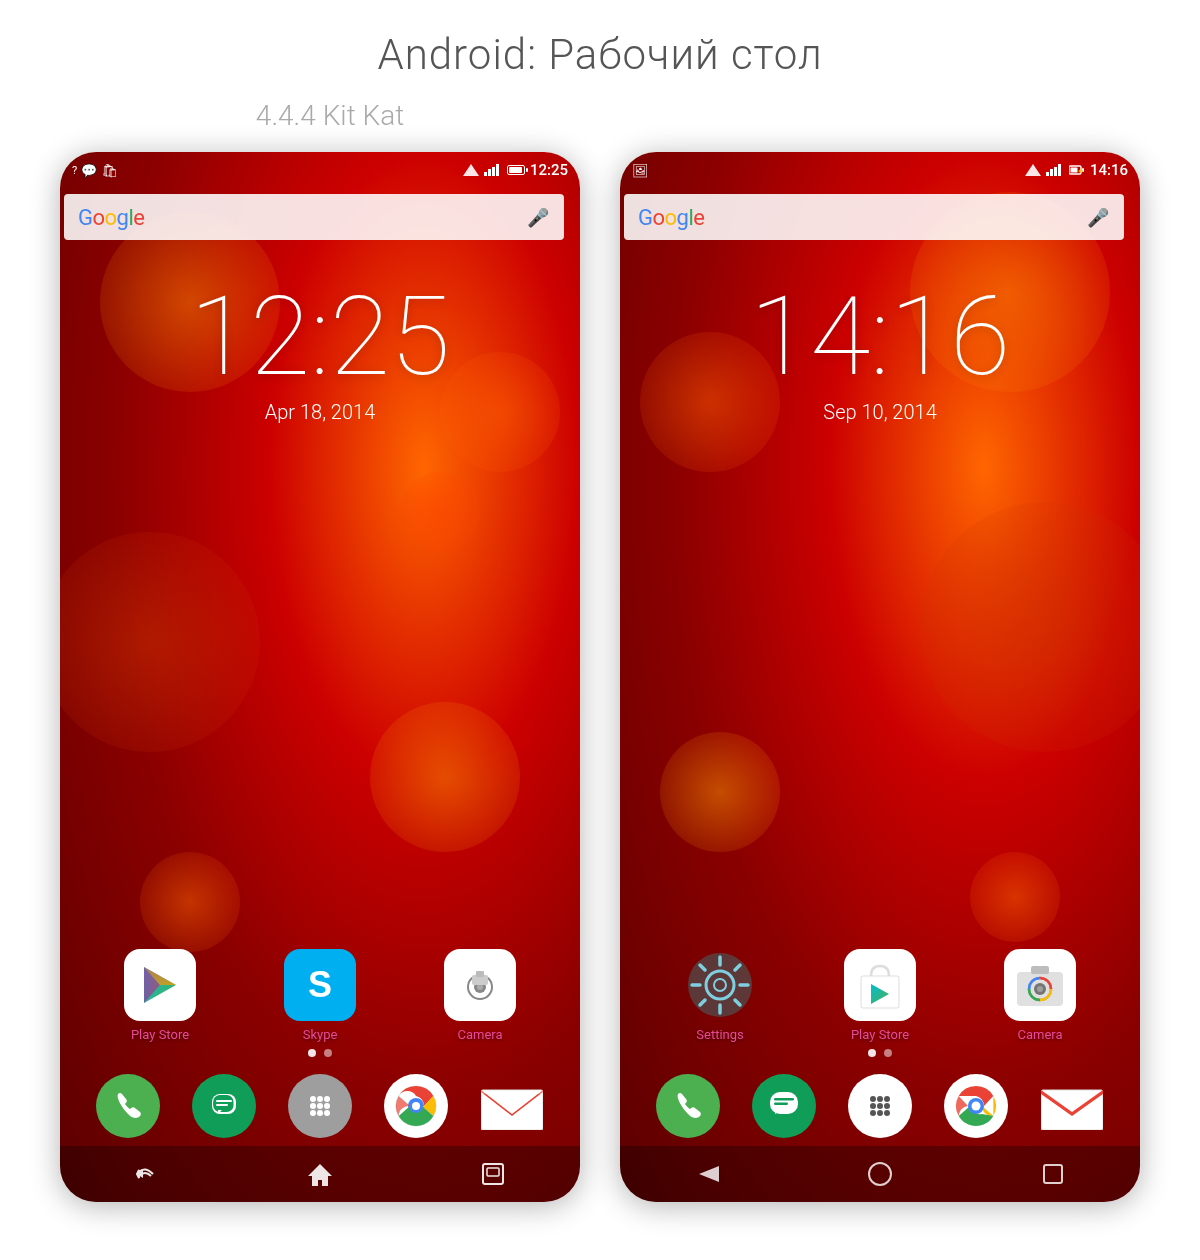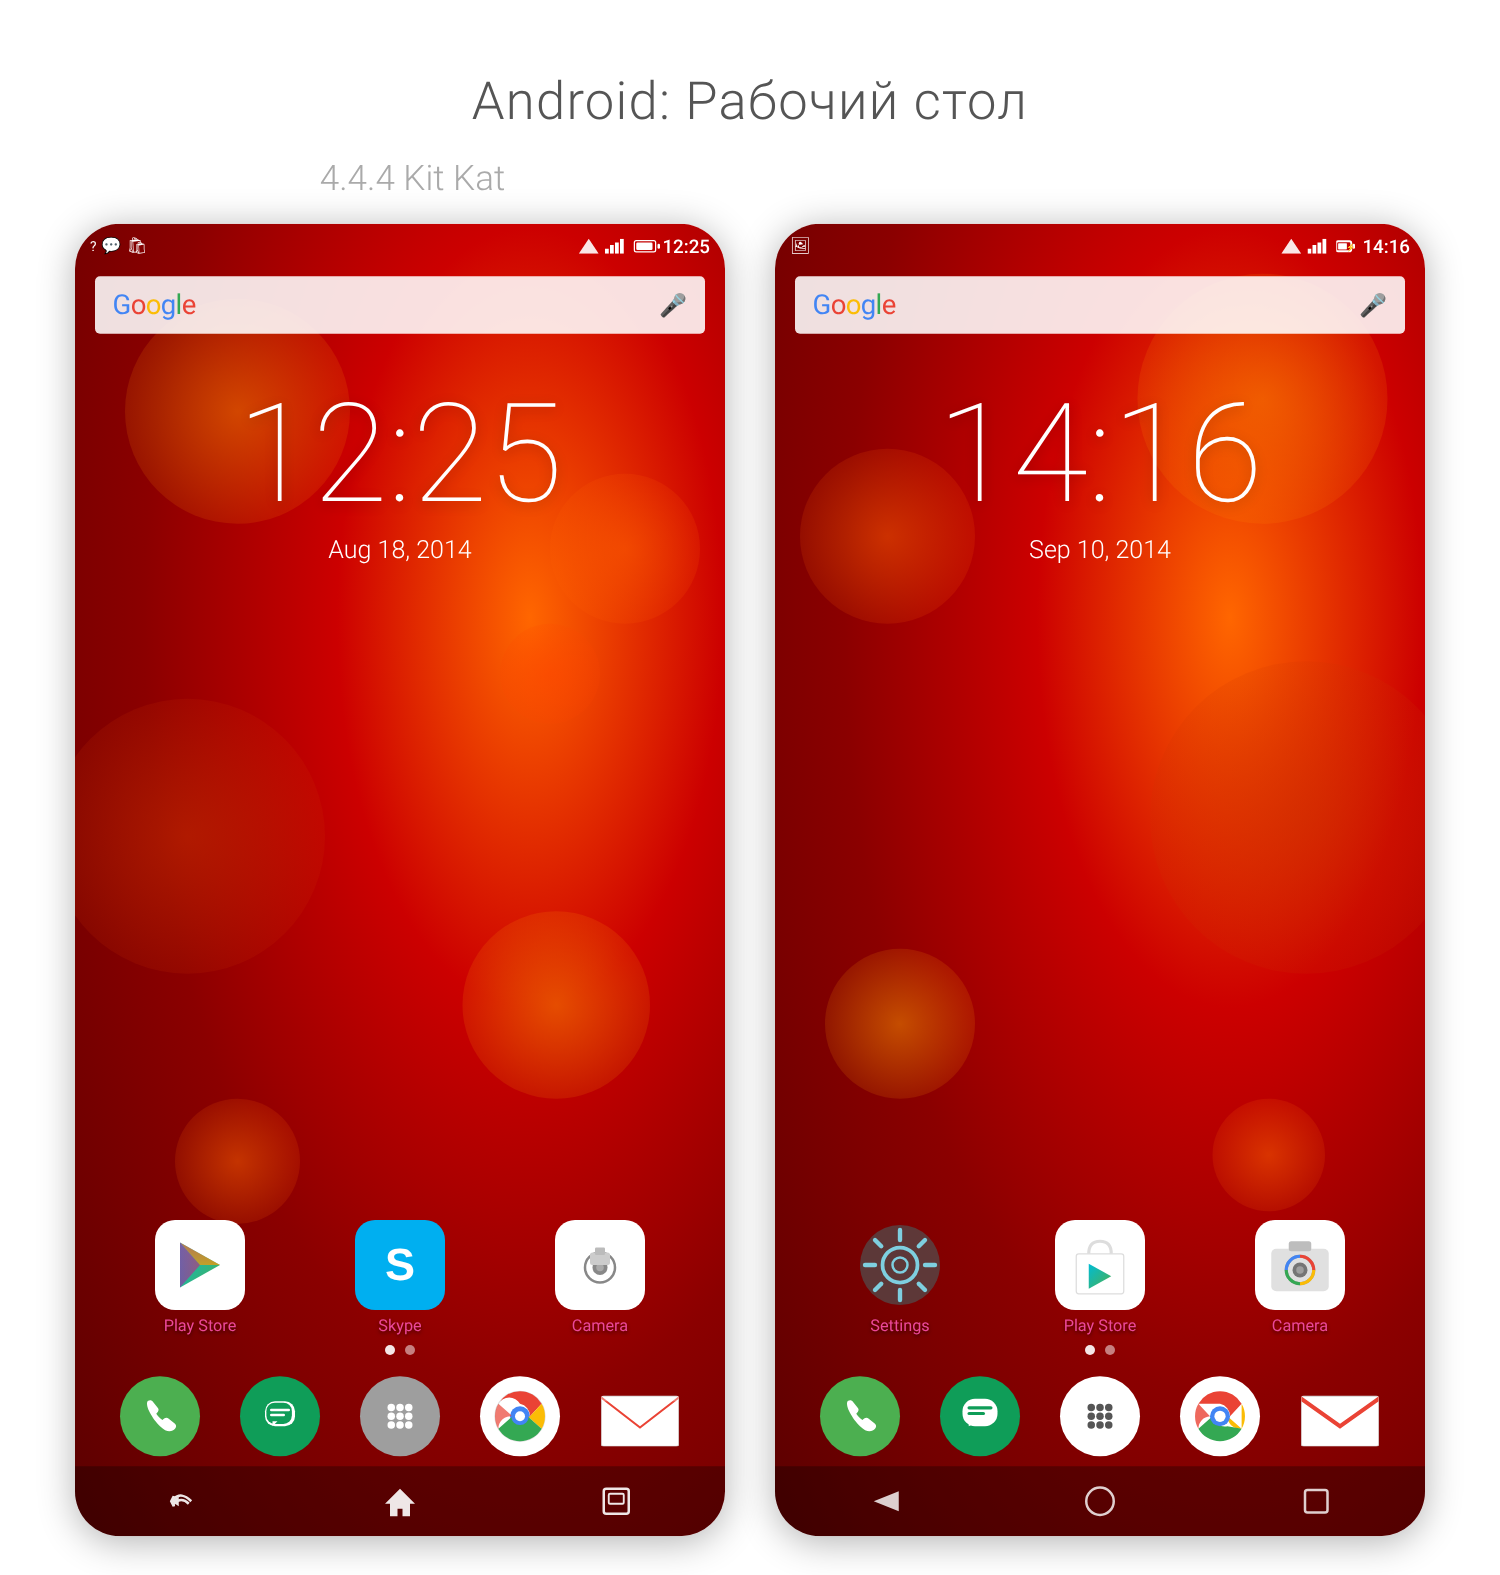--- a/index.html
+++ b/index.html
@@ -12,21 +12,20 @@
     }
 
     
     .page-title {
       text-align: center;
       padding: 30px 16px 10px;
       font-size: 42px;
       font-weight: 300;
       color: #555;
       letter-spacing: 1px;
-      margin-top: 27px;
     }
 
     
     .version-row {
       display: flex;
       justify-content: flex-start;
       padding: 10px 60px 20px;
     }
     .version-label {
       font-size: 28px;
@@ -128,21 +127,21 @@
       bottom: 1px;
       width: 80%;
       background: #fff;
       border-radius: 1px;
     }
 
     
     .search-bar {
       position: absolute;
       top: 42px;
-      left: 16px;
+      left: 4px;
       right: 16px;
       height: 46px;
       background: rgba(255,255,255,0.88);
       border-radius: 4px;
       display: flex;
       align-items: center;
       padding: 0 14px;
       z-index: 10;
     }
     .google-logo {
@@ -339,21 +338,21 @@
 
     <div class="search-bar">
       <div class="google-logo">
         <span class="g">G</span><span class="o1">o</span><span class="o2">o</span><span class="g2">g</span><span class="l">l</span><span class="e">e</span>
       </div>
       <span class="mic-icon">🎤</span>
     </div>
 
     <div class="clock-display">
       <div class="clock-time">12:25</div>
-      <div class="clock-date">Aug 18, 2014</div>
+      <div class="clock-date">Apr 18, 2014</div>
     </div>
 
     <div class="apps-row">
 
       <div class="app-item">
         <div class="icon-container" style="background:#fff;">
           <svg width="44" height="44" viewBox="0 0 44 44">
             <defs>
               <linearGradient id="pg1" x1="0" y1="0" x2="1" y2="1">
                 <stop offset="0%" stop-color="#00BCD4"></stop>

